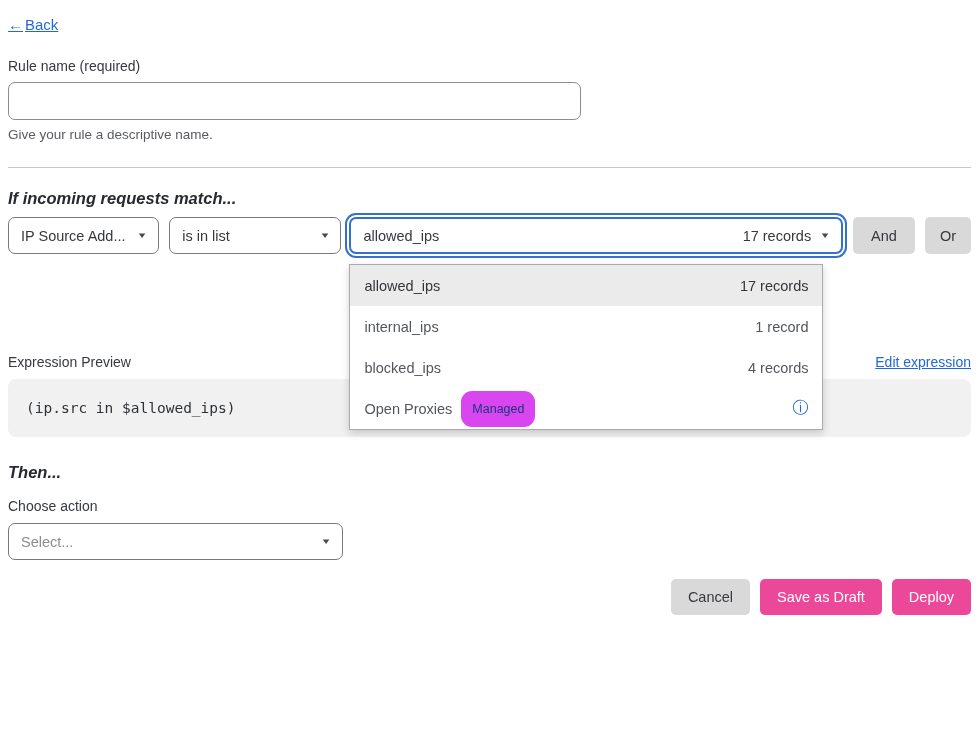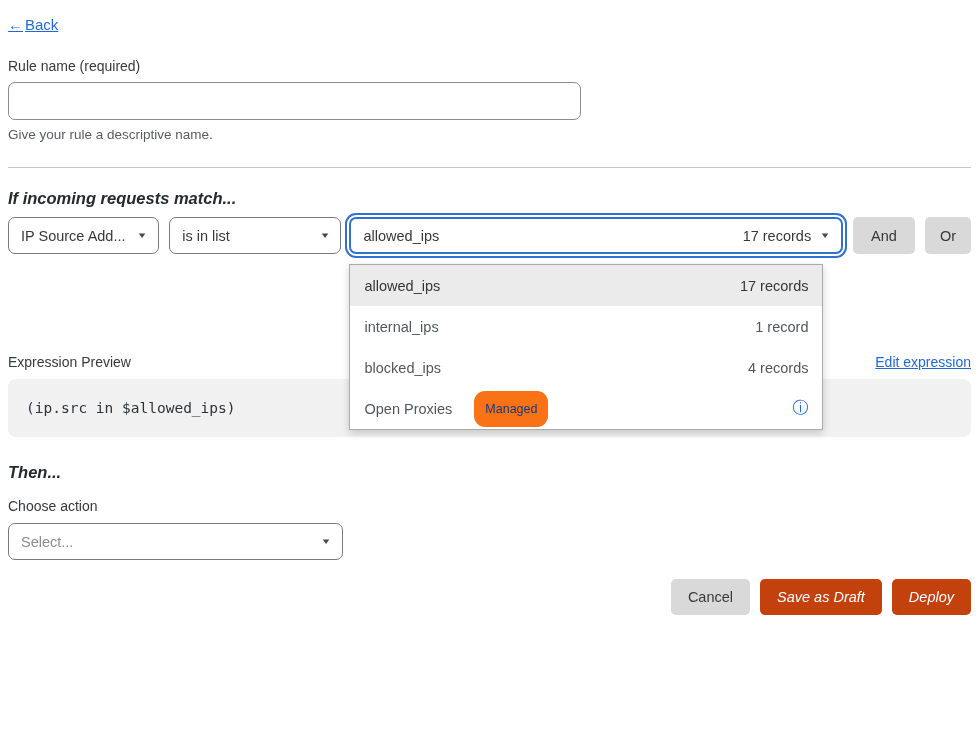--- a/index.html
+++ b/index.html
@@ -76,23 +76,23 @@
   .list-menu {
     position: absolute; z-index: 30; top: calc(100% + 10px); left: 0; width: 474px;
     background: #fff; border: 1px solid #ababab;
     box-shadow: 0 3px 8px rgba(0,0,0,.18);
   }
   .list-item {
     height: 41px; display: flex; align-items: center; justify-content: space-between;
     padding: 0 14px; font-size: 14.5px; color: #53575c; cursor: pointer;
   }
   .list-item.highlighted { background: #ebebeb; color: #33363a; }
-  .list-item .item-left { display: flex; align-items: center; gap: 22px; justify-content: center; }
+  .list-item .item-left { display: flex; align-items: center; gap: 9px; justify-content: center; }
   .managed-badge {
-    background: #f97316; color: #16397e; font-size: 12.5px;
+    background: #d946ef; color: #16397e; font-size: 12.5px;
     border-radius: 11px; padding: 11px 11px;
   }
   .info-icon { color: #2268d9; font-size: 16px; cursor: pointer; }
 
   
   .expr-section { margin-top: 100px; }
   .expr-head { display: flex; justify-content: space-between; align-items: center; padding-right: 0px; }
   .expr-box {
     margin-top: 9px; height: 58px; background: #f1f1f2; border-radius: 8px;
     display: flex; align-items: center; padding: 0 18px;
@@ -108,21 +108,21 @@
   .sel-action { margin-top: 9px; width: 335px; }
   .placeholder { color: #8d8d8d; }
 
   
   .footer { margin-top: 19px; display: flex; justify-content: flex-end; gap: 10px; }
   .btn {
     height: 36px; border: none; border-radius: 5px; font-size: 14.5px;
     font-family: inherit; padding: 0 17px; cursor: pointer;
   }
   .btn-neutral { background: #d9d9d9; color: #36393d; }
-  .btn-primary { background: #c2410c; color: #ffffff; font-style: italic; }
+  .btn-primary { background: #ec4899; color: #ffffff; }
 </style>
 </head>
 <body>
 
 <div class="page">
 
   <div class="back-row">
     <a class="link"><span class="arrow">←</span><span>Back</span></a>
   </div>
 

